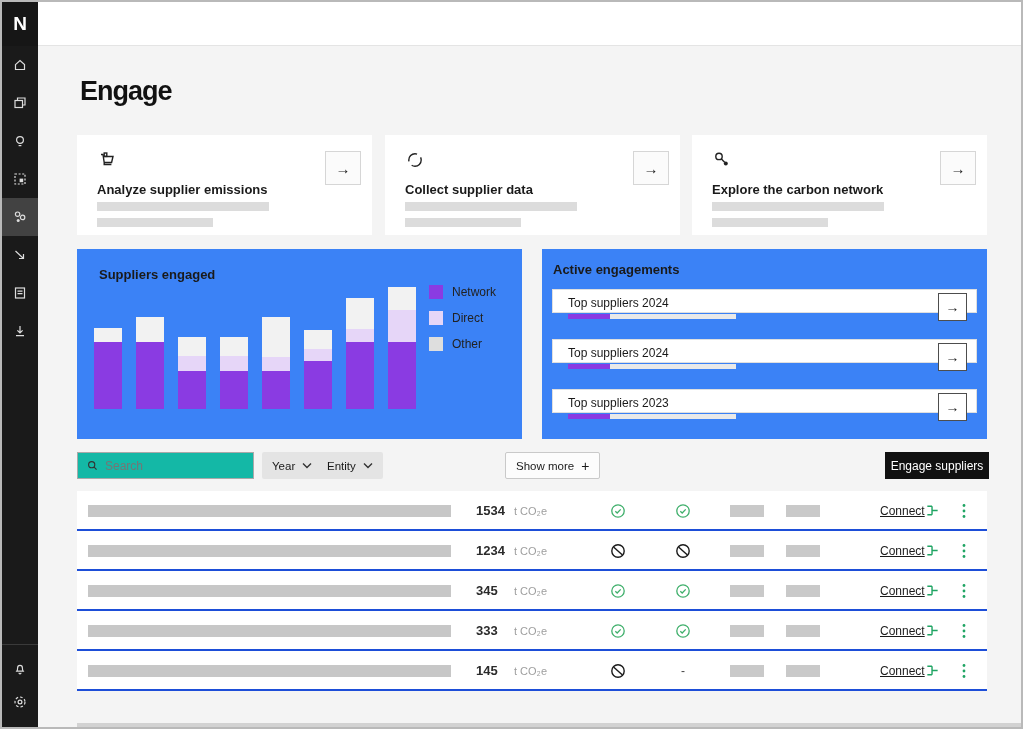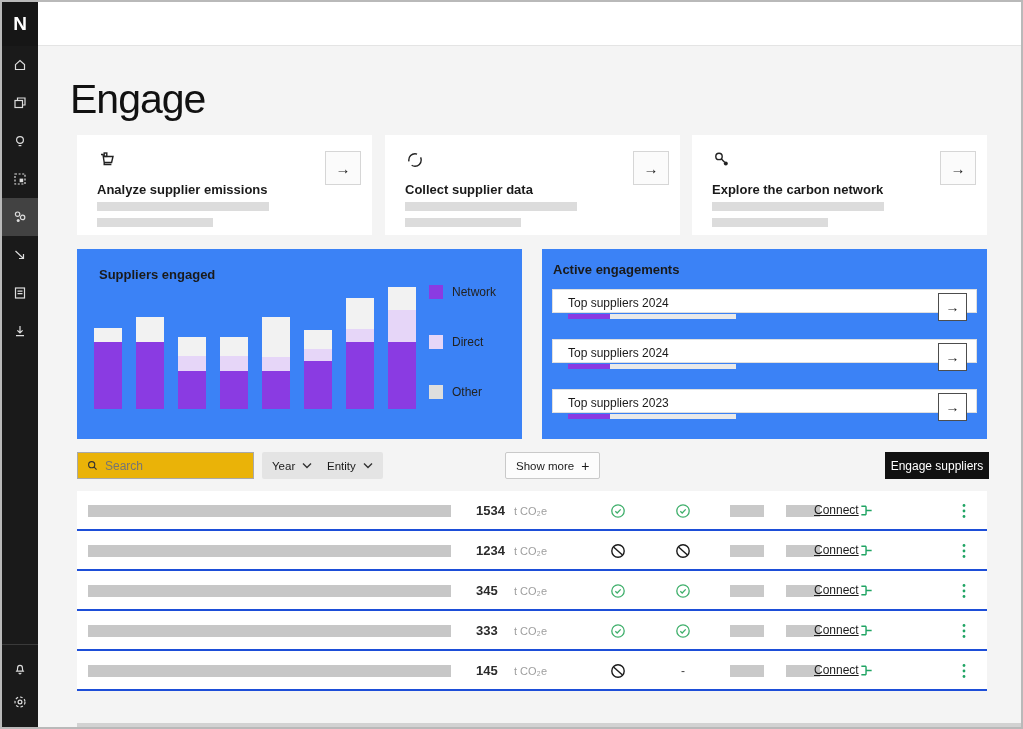--- a/index.html
+++ b/index.html
@@ -16,57 +16,57 @@
   .s-item { width:36px; height:38px; display:flex; align-items:center; justify-content:center; }
   .s-item.active { background:#424242; }
   .s-item svg { stroke:#dddddd; fill:none; stroke-width:1.2; }
   .sidebar-bottom { position:absolute; bottom:0; left:0; width:36px; border-top:1px solid #3a3a3a; padding:6px 0 8px; }
   .sidebar-bottom .s-item { height:34px; }
 
   
   .topbar { position:absolute; left:36px; top:0; right:0; height:44px; background:#ffffff; border-bottom:1px solid #e4e4e4; }
 
   
-  .page-title { position:absolute; left:68px; top:74px; font-size:41px; font-weight:400; letter-spacing:-1px; color:#111; }
+  .page-title { position:absolute; left:78px; top:74px; font-size:27px; font-weight:700; letter-spacing:-1px; color:#111; }
 
   
   .card { position:absolute; top:133px; width:295px; height:100px; background:#fff; }
   .card .c-icon { position:absolute; left:20px; top:15px; }
   .card .c-icon svg { stroke:#222; fill:none; stroke-width:1.4; }
   .card .c-title { position:absolute; left:20px; top:47px; font-size:13px; font-weight:700; }
   .ph { background:#dcdcdc; height:9px; }
   .card .ph1 { position:absolute; left:20px; top:67px; width:172px; }
   .card .ph2 { position:absolute; left:20px; top:83px; width:116px; }
   .arrow-btn { position:absolute; right:11px; top:16px; width:36px; height:34px; background:#fbfbfb;
                border:1px solid #d6d6d6; display:flex; align-items:center; justify-content:center;
                font-size:15px; color:#222; cursor:pointer; }
 
   
   .panel { position:absolute; top:247px; height:190px; background:#3b82f6; }
   #chart-panel { left:75px; width:445px; }
   .panel-title { position:absolute; left:22px; top:18px; font-size:13px; font-weight:700; }
   #bars { position:absolute; left:17px; bottom:30px; height:125px; display:flex; align-items:flex-end; gap:14px; }
   .bar { width:28px; display:flex; flex-direction:column; justify-content:flex-end; }
-  .legend { position:absolute; left:352px; top:36px; display:flex; flex-direction:column; gap:36px; }
+  .legend { position:absolute; left:352px; top:36px; display:flex; flex-direction:column; gap:12px; }
   .legend-item { display:flex; align-items:center; gap:9px; }
   .legend-swatch { width:14px; height:14px; }
   .legend-label { font-size:12px; color:#222; }
 
   
   #engagements-panel { left:540px; width:445px; }
   .eng-row { position:absolute; left:10px; width:425px; height:24px; background:#fff; border:1px solid #dfdfdf; }
   .eng-label { position:absolute; left:15px; top:6px; font-size:12px; color:#1a1a1a; }
   .progress-track { position:absolute; left:15px; top:24px; width:168px; height:5px; background:#e9e9e9; }
   .progress-fill { height:5px; background:#8a3be2; }
   .eng-arrow { position:absolute; right:9px; top:3px; width:29px; height:28px; background:#fff;
                border:1.5px solid #4d4d4d; display:flex; align-items:center; justify-content:center;
                font-size:14px; color:#222; cursor:pointer; }
 
   
-  .search-box { position:absolute; left:75px; top:450px; width:177px; height:27px; background:#eab308;
+  .search-box { position:absolute; left:75px; top:450px; width:177px; height:27px; background:#14b8a6;
                 border:1px solid #a9a9a9; display:flex; align-items:center; padding:0 8px; gap:6px; }
   .search-box svg { stroke:#333; fill:none; stroke-width:1.4; flex:0 0 auto; }
   .search-box input { border:none; outline:none; font-size:12px; width:100%; font-family:"Liberation Sans",sans-serif; color:#333; background:transparent; }
   .chip { position:absolute; top:450px; height:27px; background:#e4e4e4; border-radius:2px;
           display:inline-flex; align-items:center; gap:7px; padding:0 10px; font-size:11.5px; color:#1a1a1a; cursor:pointer; }
   .chip svg { stroke:#333; fill:none; stroke-width:1.4; }
   .chip.outline { background:#fcfcfc; border:1px solid #c9c9c9; }
   .chip .plus { font-size:14px; font-weight:400; }
   .primary-btn { position:absolute; left:883px; top:450px; width:104px; height:27px; background:#111;
                  color:#fff; font-size:12px; border:none; display:flex; align-items:center; justify-content:center; cursor:pointer; }
@@ -86,21 +86,21 @@
   .val { position:absolute; left:399px; top:12px; font-size:13px; font-weight:700; color:#2b2b2b; }
   .unit { position:absolute; left:437px; top:14px; font-size:11px; color:#9e9e9e; }
   .status { position:absolute; top:12px; width:16px; height:16px; display:flex; align-items:center; justify-content:center; }
   .status.em { left:533px; } .status.tg { left:598px; }
   .status .ic-ok, .status .ic-blocked, .status .dash { display:none; }
   .status[data-status-value="ok"] .ic-ok { display:inline-flex; }
   .status[data-status-value="blocked"] .ic-blocked { display:inline-flex; }
   .status[data-status-value="none"] .dash { display:inline; font-size:12px; color:#444; }
   .row-ph { position:absolute; top:14px; width:34px; height:12px; background:#c9c9c9; }
   .row-ph.p1 { left:653px; } .row-ph.p2 { left:709px; }
-  .connect { position:absolute; left:737px; top:12px; display:flex; align-items:flex-start; gap:0; cursor:pointer; }
+  .connect { position:absolute; left:803px; top:12px; display:flex; align-items:center; gap:0; cursor:pointer; }
   .connect-label { font-size:12px; color:#1a1a1a; text-decoration:underline; }
   .kebab { position:absolute; left:878px; top:11px; width:18px; height:18px; display:flex; align-items:center; justify-content:center; cursor:pointer; }
   .cutoff-strip { position:absolute; left:75px; top:721px; width:946px; height:8px; background:#d2d2d2; }
 </style>
 </head>
 <body>
 
 <div id="screen">
 
   <nav class="sidebar">

